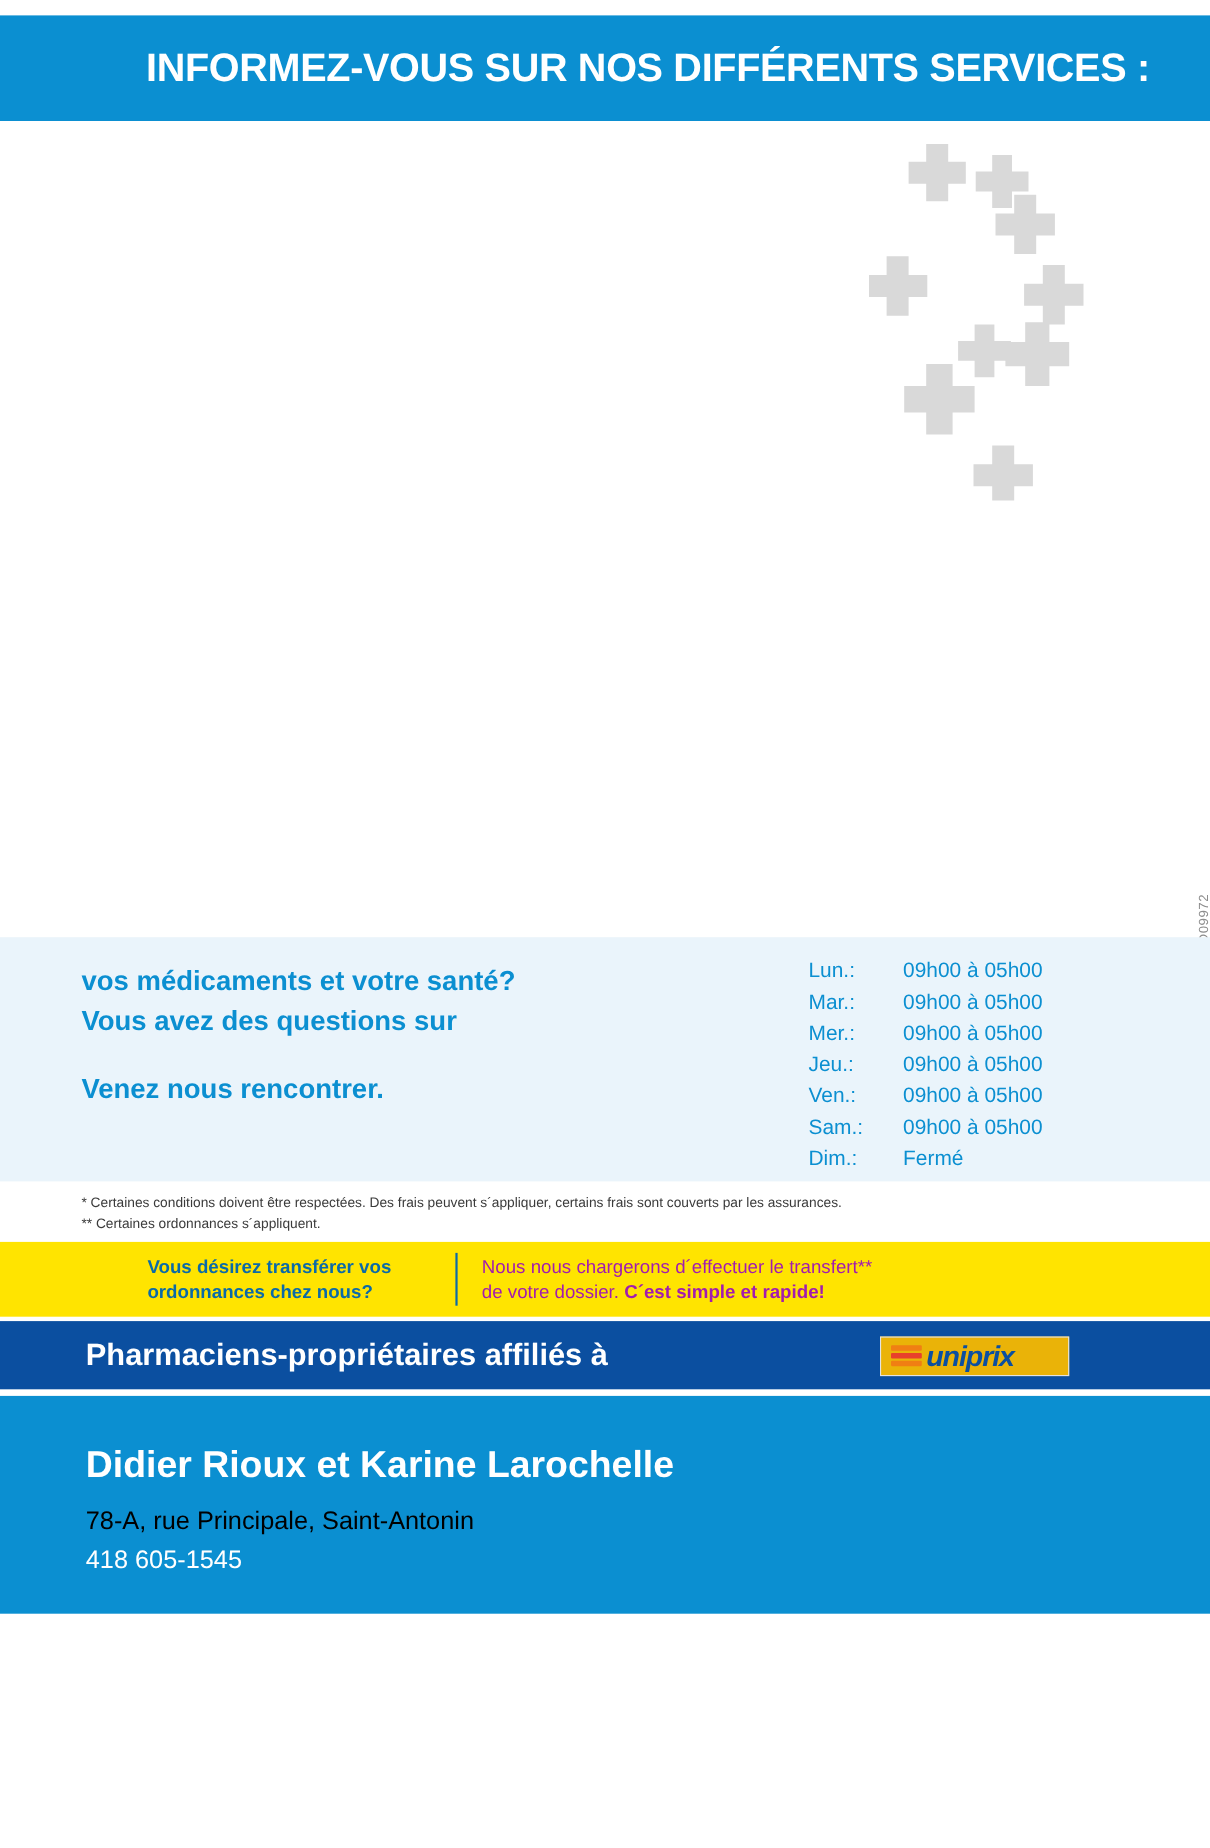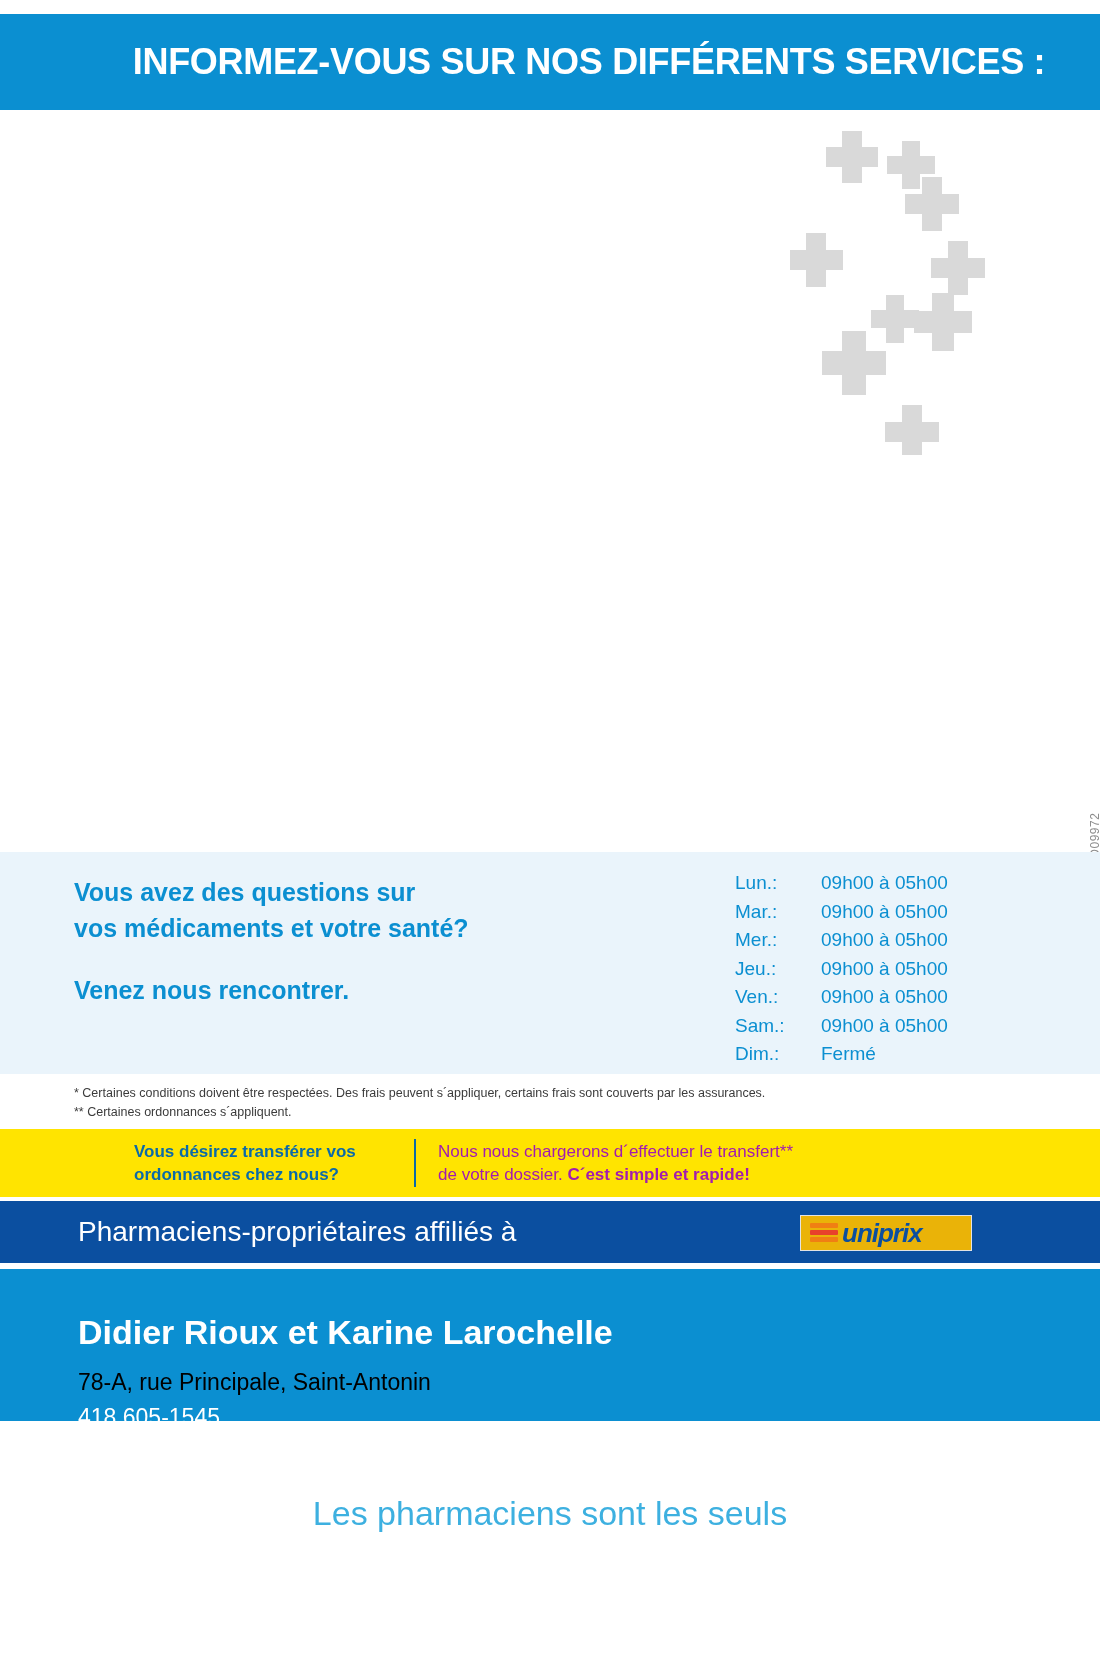--- a/index.html
+++ b/index.html
@@ -168,21 +168,21 @@
     width: 1100px;
     height: 62px;
     background: #0b4fa0;
     display: flex;
     align-items: center;
   }
   .affil-text {
     margin-left: 78px;
     color: #ffffff;
     font-size: 28px;
-    font-weight: normal;
+    font-weight: bold;
   }
   .uniprix-logo {
     position: absolute;
     left: 800px;
     top: 14px;
     width: 170px;
     height: 34px;
     background: #eab308;
     border: 1px solid #e3e3e3;
     display: flex;
@@ -209,21 +209,21 @@
     letter-spacing: -1px;
     font-family: "Liberation Sans", sans-serif;
   }
 
   
   .pharm-band {
     position: absolute;
     left: 0;
     top: 1269px;
     width: 1100px;
-    height: 152px;
+    height: 198px;
     background: #0b8fd1;
   }
   .pharm-names {
     position: absolute;
     left: 78px;
     top: 44px;
     color: #ffffff;
     font-size: 34px;
     font-weight: bold;
   }
@@ -275,22 +275,22 @@
       <path d="M52 216h24v20h20v24H76v20H52v-20H32v-24h20z"></path>
       <path d="M112 290h20v17h17v20h-17v17h-20v-17H95v-20h17z"></path>
     </g>
   </svg>
 </div>
 
 <div class="side-code">P01703_D09972</div>
 
 <div class="info-band">
   <div class="info-question">
+    <div>vos médicaments et votre santé?</div>
     <div>Vous avez des questions sur</div>
-    <div>vos médicaments et votre santé?</div>
   </div>
   <div class="info-come">Venez nous rencontrer.</div>
 
   <div class="hours">
     <div class="hours-row">
       <span class="hours-day">Lun.:</span>
       <span class="hours-time">09h00 à 05h00</span>
     </div>
     <div class="hours-row">
       <span class="hours-day">Mar.:</span>
@@ -350,14 +350,13 @@
   </div>
 </div>
 
 <div class="pharm-band">
   <div class="pharm-names">Didier Rioux et Karine Larochelle</div>
   <div class="pharm-address">78-A, rue Principale, Saint-Antonin</div>
   <div class="pharm-phone">418 605-1545</div>
 </div>
 
 <div class="bottom-note">
-  <div>Les pharmaciens sont les seuls</div>
 </div>
 
 </body></html>

